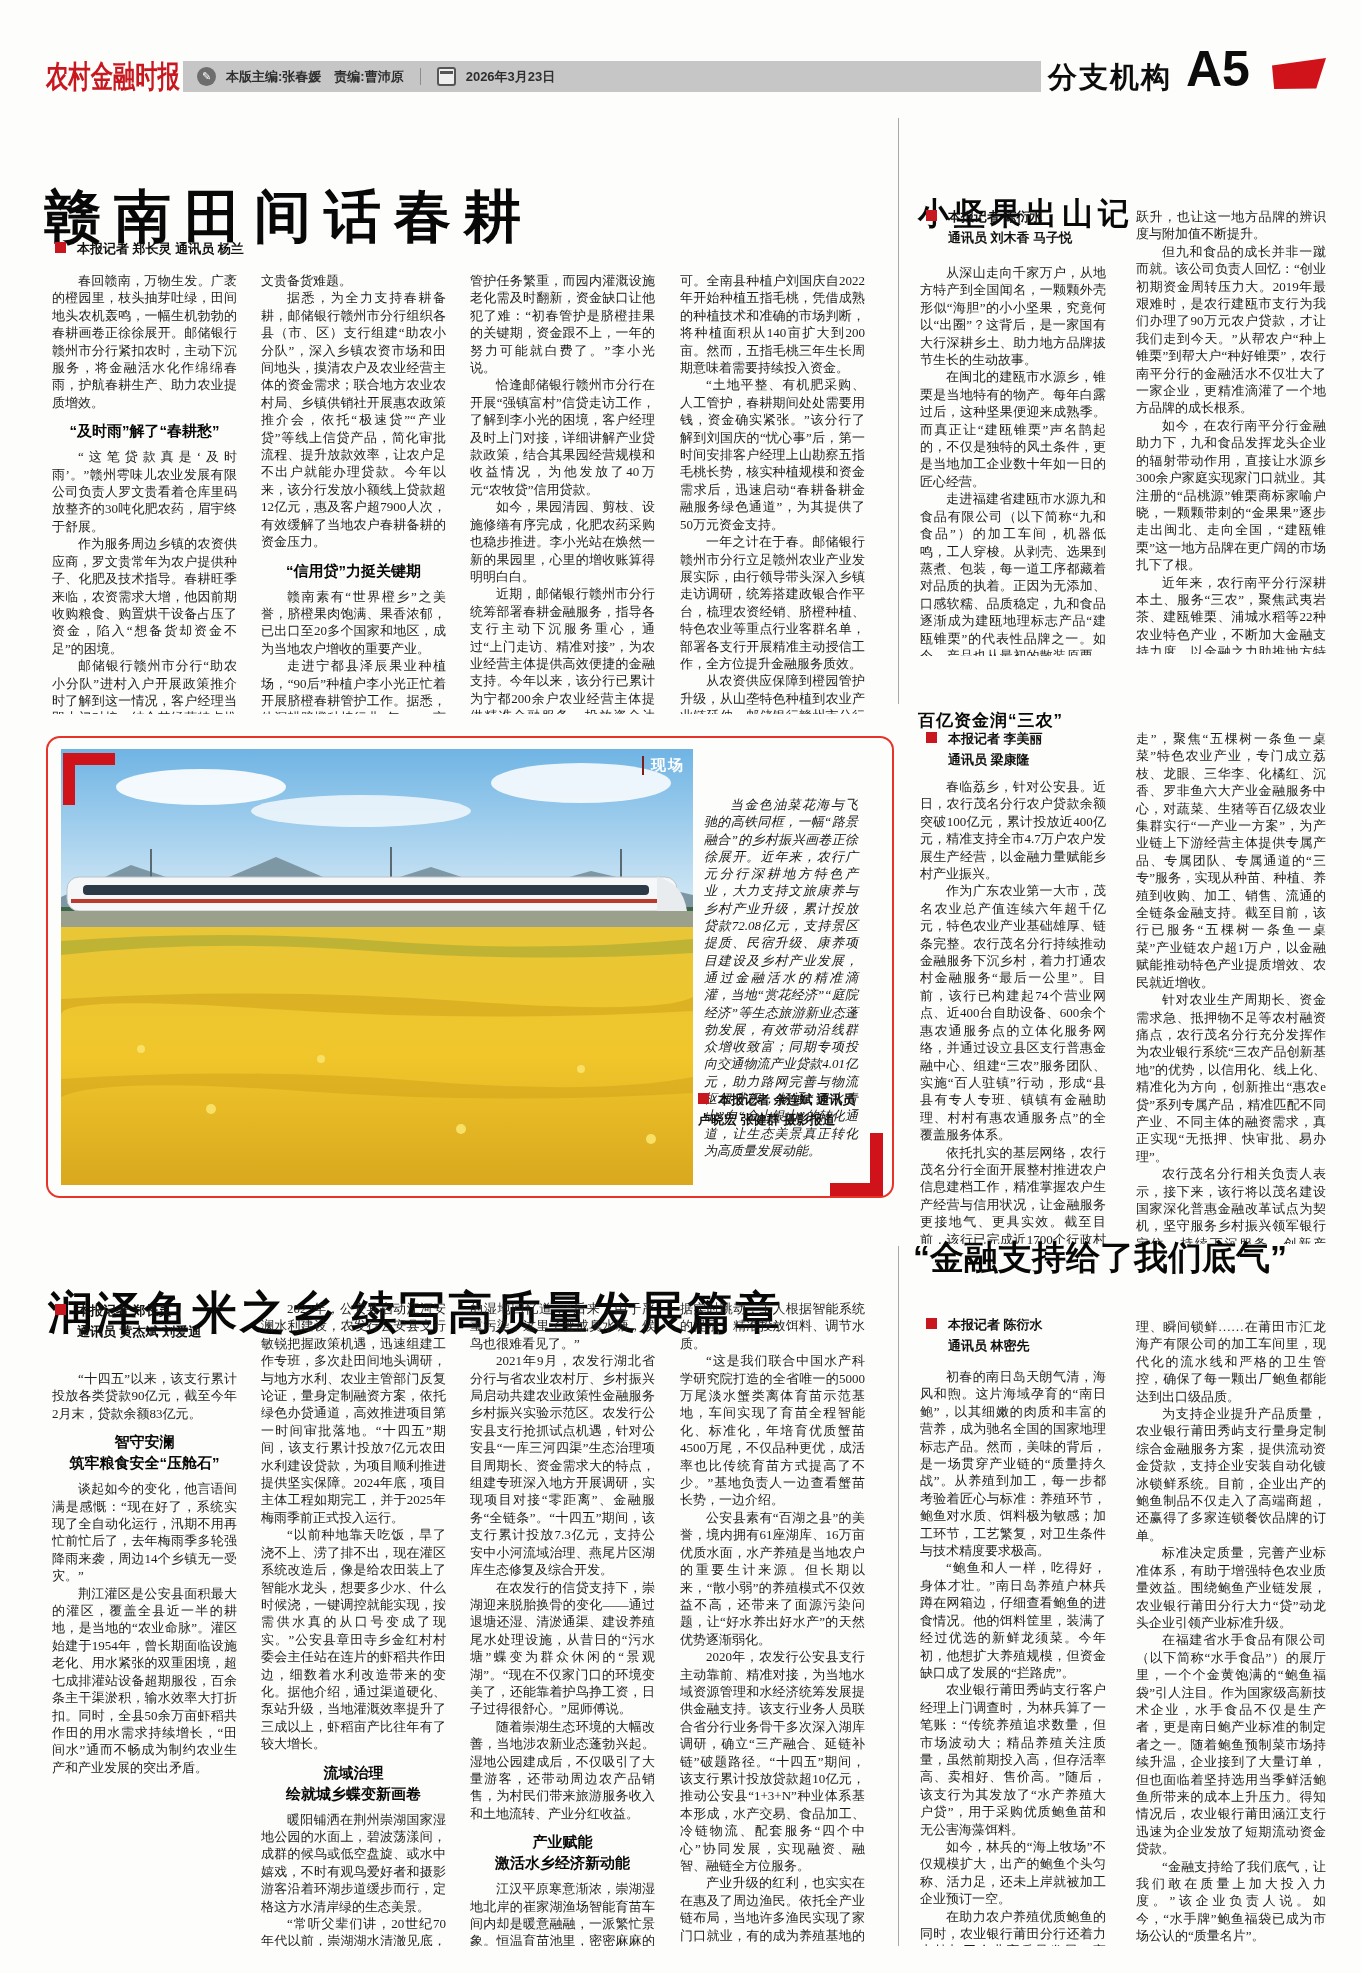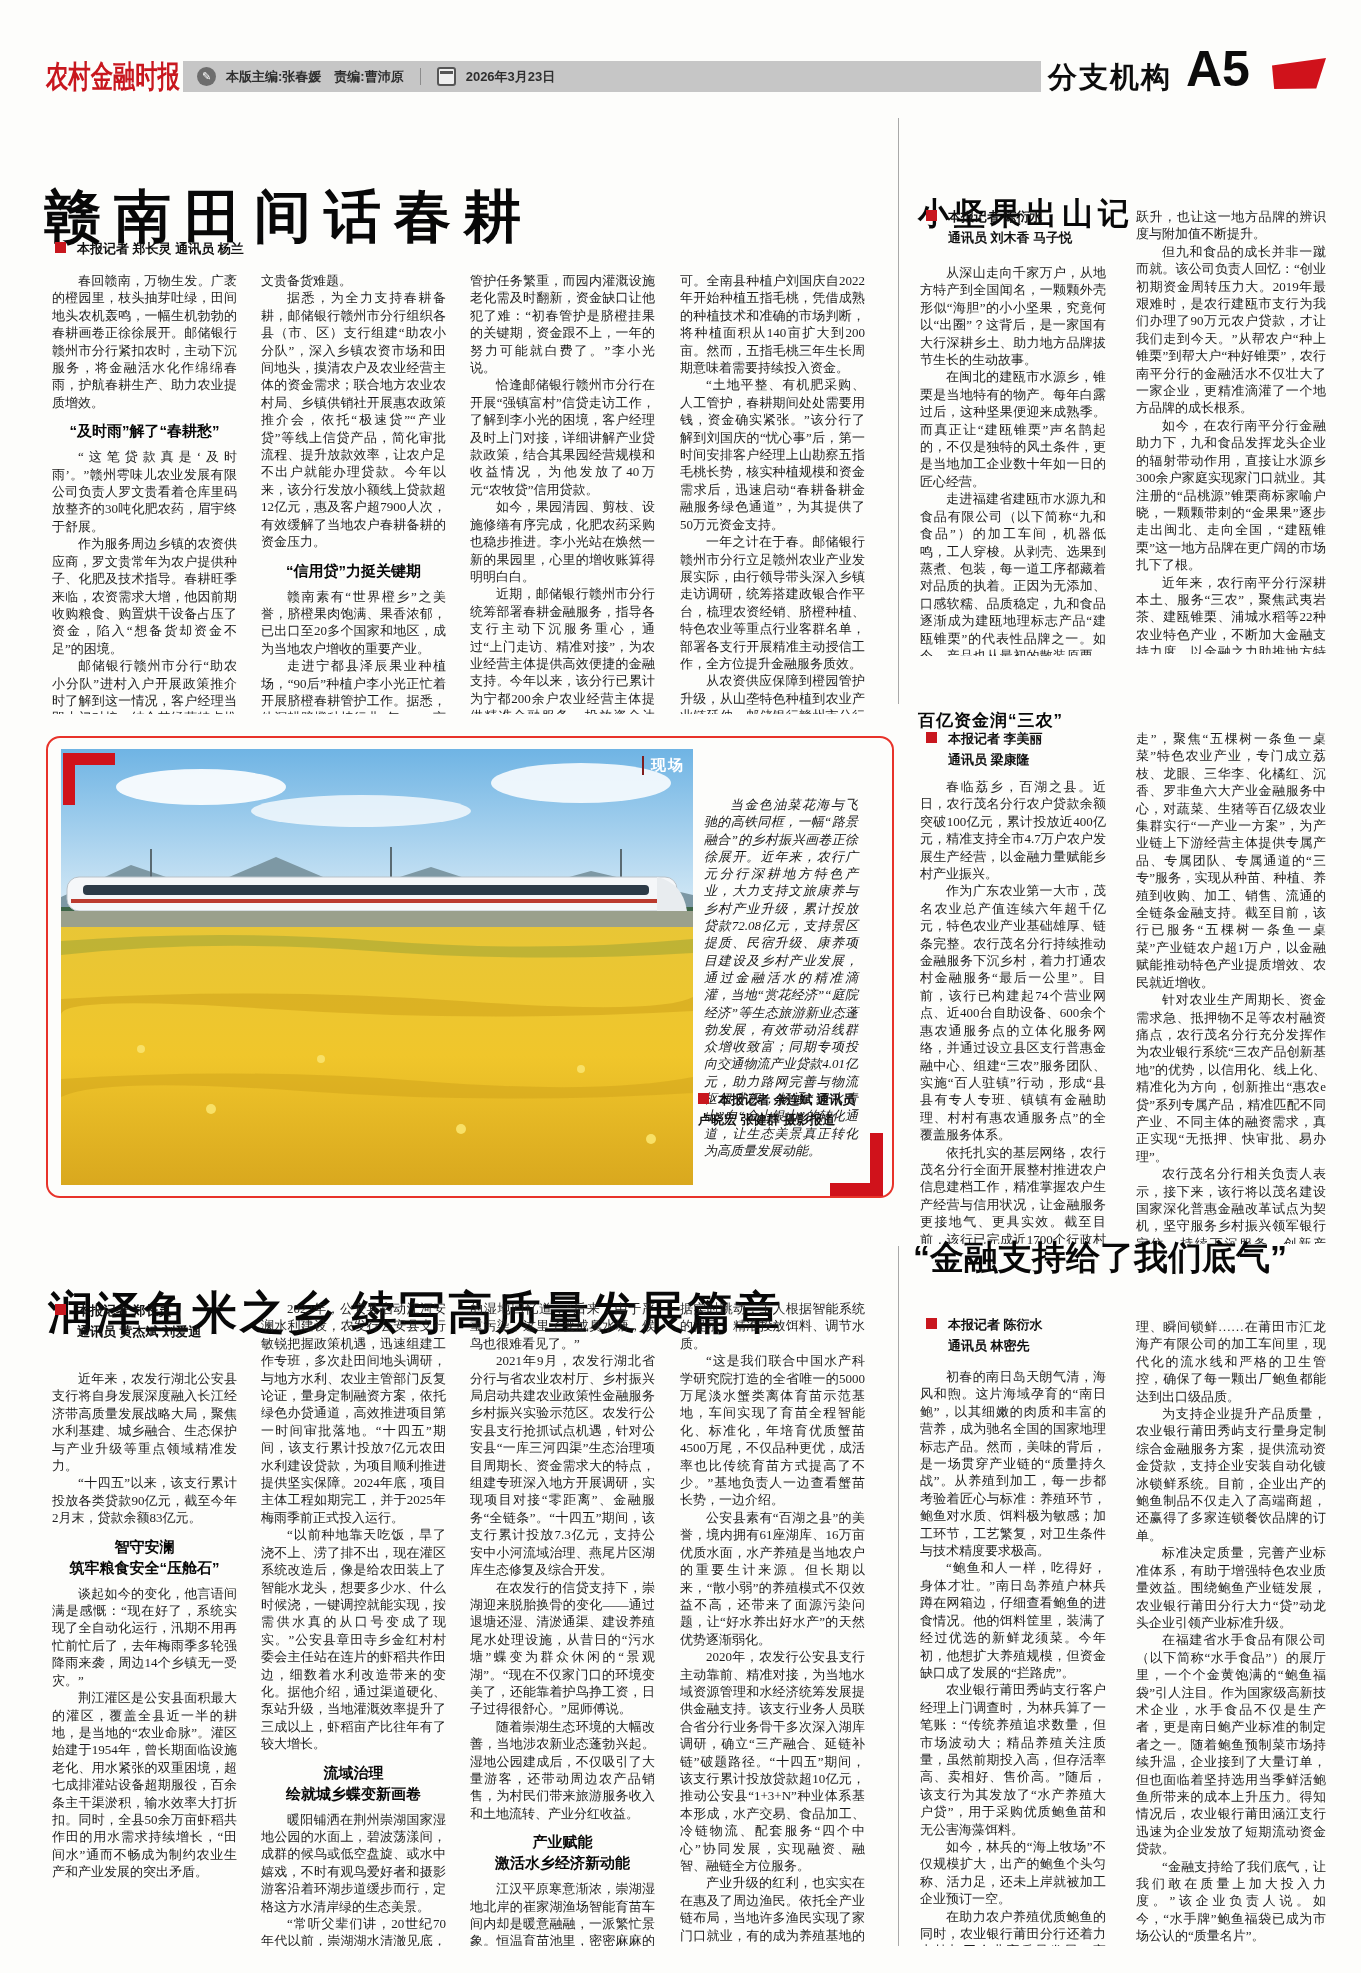--- a/index.html
+++ b/index.html
@@ -179,21 +179,21 @@
     </div>
     <div class="bracket-br"></div>
   </div>
 
   <div class="headline h-maoming">百亿资金润“三农”</div>
   <div class="byline" style="left:926px;top:728px;">
     <span class="sq"></span><span>本报记者 李美丽</span><br>
     <span class="cont">通讯员 梁康隆</span>
   </div>
   <div class="col" style="left:920px;top:778px;width:186px;height:466px;">
-      <p class="bp">春临荔乡，百湖之县。近日，农行茂名分行农户贷款余额突破100亿元，累计投放近400亿元，精准支持全市4.7万户农户发展生产经营，以金融力量赋能乡村产业振兴。</p>
+      <p class="bp">春临荔乡，针对公安县。近日，农行茂名分行农户贷款余额突破100亿元，累计投放近400亿元，精准支持全市4.7万户农户发展生产经营，以金融力量赋能乡村产业振兴。</p>
       <p class="bp">作为广东农业第一大市，茂名农业总产值连续六年超千亿元，特色农业产业基础雄厚、链条完整。农行茂名分行持续推动金融服务下沉乡村，着力打通农村金融服务“最后一公里”。目前，该行已构建起74个营业网点、近400台自助设备、600余个惠农通服务点的立体化服务网络，并通过设立县区支行普惠金融中心、组建“三农”服务团队、实施“百人驻镇”行动，形成“县县有专人专班、镇镇有金融助理、村村有惠农通服务点”的全覆盖服务体系。</p>
       <p class="bp">依托扎实的基层网络，农行茂名分行全面开展整村推进农户信息建档工作，精准掌握农户生产经营与信用状况，让金融服务更接地气、更具实效。截至目前，该行已完成近1700个行政村建档，覆盖率达89%，覆盖农户超10万户。</p>
     </div>
   <div class="col" style="left:1136px;top:730px;width:190px;height:514px;">
       <p class="bp noind">走”，聚焦“五棵树一条鱼一桌菜”特色农业产业，专门成立荔枝、龙眼、三华李、化橘红、沉香、罗非鱼六大产业金融服务中心，对蔬菜、生猪等百亿级农业集群实行“一产业一方案”，为产业链上下游经营主体提供专属产品、专属团队、专属通道的“三专”服务，实现从种苗、种植、养殖到收购、加工、销售、流通的全链条金融支持。截至目前，该行已服务“五棵树一条鱼一桌菜”产业链农户超1万户，以金融赋能推动特色产业提质增效、农民就近增收。</p>
       <p class="bp">针对农业生产周期长、资金需求急、抵押物不足等农村融资痛点，农行茂名分行充分发挥作为农业银行系统“三农产品创新基地”的优势，以信用化、线上化、精准化为方向，创新推出“惠农e贷”系列专属产品，精准匹配不同产业、不同主体的融资需求，真正实现“无抵押、快审批、易办理”。</p>
       <p class="bp">农行茂名分行相关负责人表示，接下来，该行将以茂名建设国家深化普惠金融改革试点为契机，坚守服务乡村振兴领军银行定位，持续下沉服务、创新产品、聚焦产业，让更多金融活水精准滴灌田间地头，以高质量金融服务助力农业更强、农村更美、农民更富。</p>
     </div>
 
   <div class="headline h-putian">“金融支持给了我们底气”</div>
@@ -216,21 +216,20 @@
       <p class="bp">“金融支持给了我们底气，让我们敢在质量上加大投入力度。”该企业负责人说。如今，“水手牌”鲍鱼福袋已成为市场公认的“质量名片”。</p>
       <p class="bp">一颗鲍鱼，从大海到餐桌，每一道工序都在金融护航下，向着更高质量迈进。</p>
     </div>
 
   <div class="headline h-gongan">润泽鱼米之乡 续写高质量发展篇章</div>
   <div class="byline" style="left:55px;top:1300px;">
     <span class="sq"></span><span>本报记者 郑长灵</span><br>
     <span class="cont">通讯员 黄杰斌 刘爱迪</span>
   </div>
   <div class="col" style="left:52px;top:1370px;height:576px;">
-      <p class="bp">近年来，农发行湖北公安县支行将自身发展深度融入长江经济带高质量发展战略大局，聚焦水利基建、城乡融合、生态保护与产业升级等重点领域精准发力。</p>
       <p class="bp">“十四五”以来，该支行累计投放各类贷款90亿元，截至今年2月末，贷款余额83亿元。</p>
       <div class="colhead">智守安澜<br>筑牢粮食安全“压舱石”</div>
       <p class="bp">谈起如今的变化，他言语间满是感慨：“现在好了，系统实现了全自动化运行，汛期不用再忙前忙后了，去年梅雨季多轮强降雨来袭，周边14个乡镇无一受灾。”</p>
       <p class="bp">荆江灌区是公安县面积最大的灌区，覆盖全县近一半的耕地，是当地的“农业命脉”。灌区始建于1954年，曾长期面临设施老化、用水紧张的双重困境，超七成排灌站设备超期服役，百余条主干渠淤积，输水效率大打折扣。同时，全县50余万亩虾稻共作田的用水需求持续增长，“田间水”通而不畅成为制约农业生产和产业发展的突出矛盾。</p>
     </div>
   <div class="col" style="left:261px;top:1300px;height:646px;">
       <p class="bp">2022年，公安县启动江河安澜水利建设，农发行公安县支行敏锐把握政策机遇，迅速组建工作专班，多次赴田间地头调研，与地方水利、农业主管部门反复论证，量身定制融资方案，依托绿色办贷通道，高效推进项目第一时间审批落地。“十四五”期间，该支行累计投放7亿元农田水利建设贷款，为项目顺利推进提供坚实保障。2024年底，项目主体工程如期完工，并于2025年梅雨季前正式投入运行。</p>
       <p class="bp">“以前种地靠天吃饭，旱了浇不上、涝了排不出，现在灌区系统改造后，像是给农田装上了智能水龙头，想要多少水、什么时候浇，一键调控就能实现，按需供水真的从口号变成了现实。”公安县章田寺乡金红村村委会主任站在连片的虾稻共作田边，细数着水利改造带来的变化。据他介绍，通过渠道硬化、泵站升级，当地灌溉效率提升了三成以上，虾稻亩产比往年有了较大增长。</p>
       <div class="colhead">流域治理<br>绘就城乡蝶变新画卷</div>
       <p class="bp">暖阳铺洒在荆州崇湖国家湿地公园的水面上，碧波荡漾间，成群的候鸟或低空盘旋、或水中嬉戏，不时有观鸟爱好者和摄影游客沿着环湖步道缓步而行，定格这方水清岸绿的生态美景。</p>

